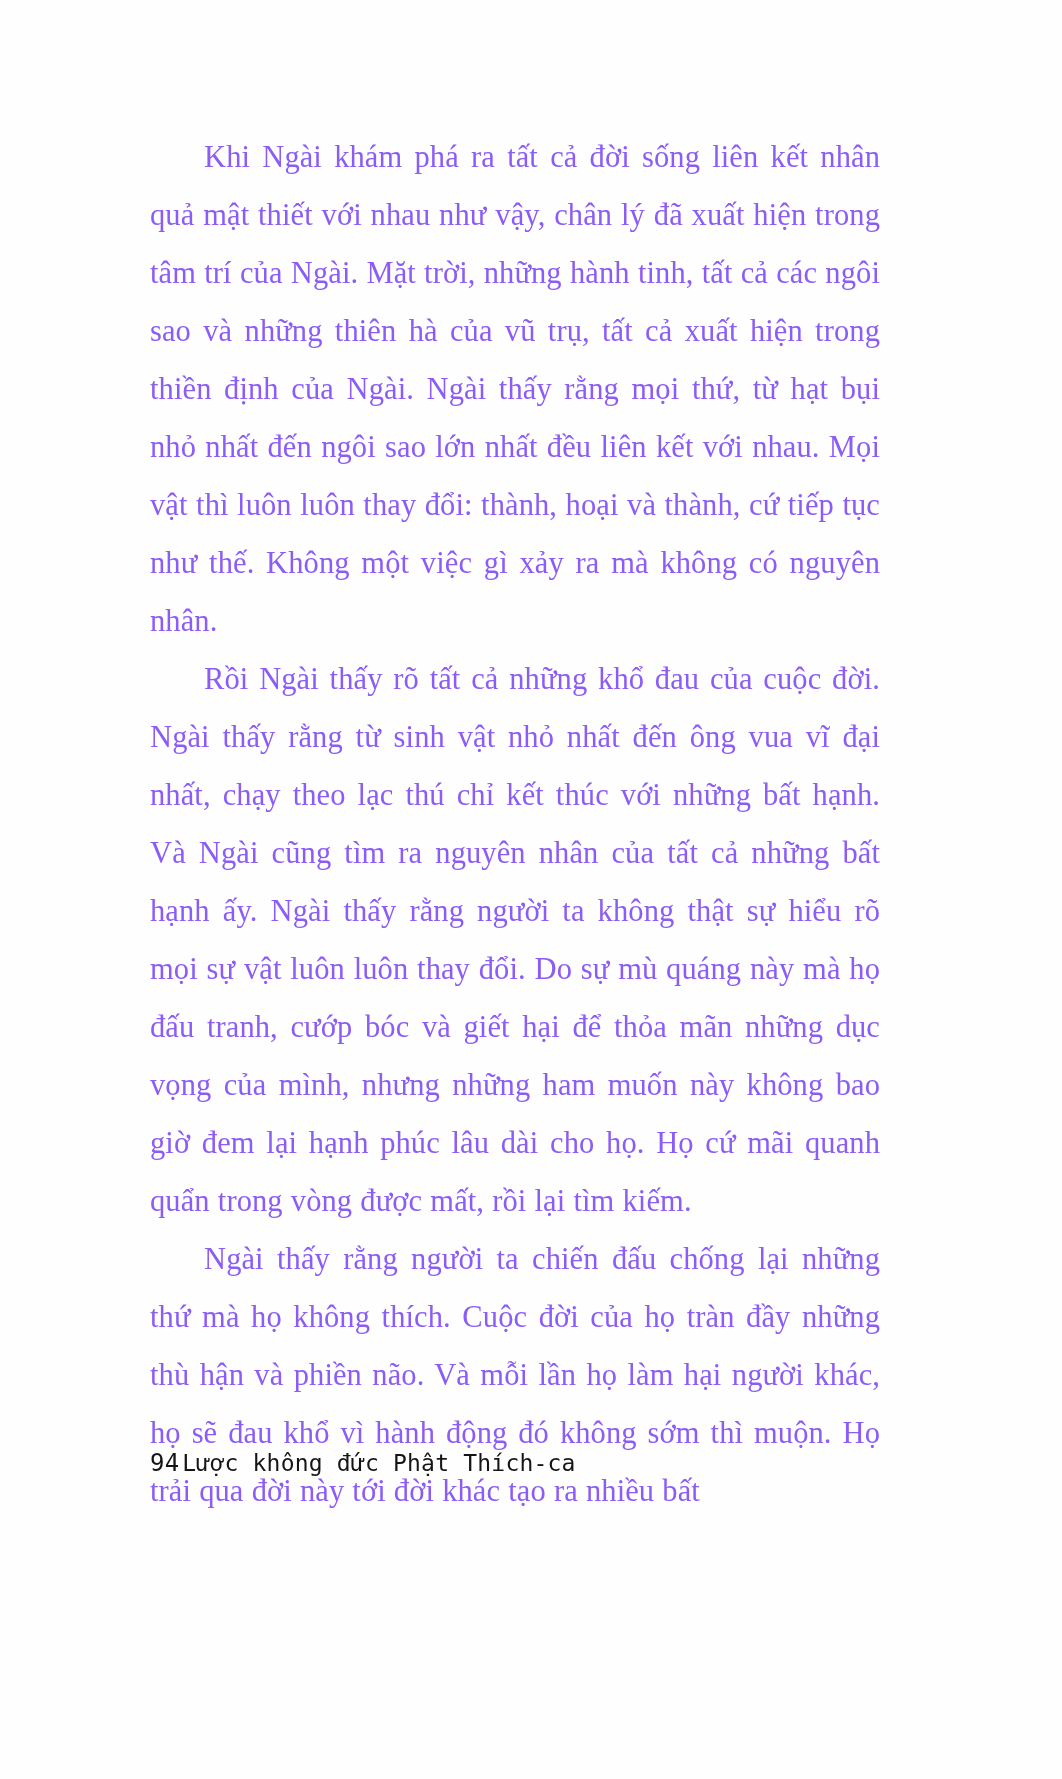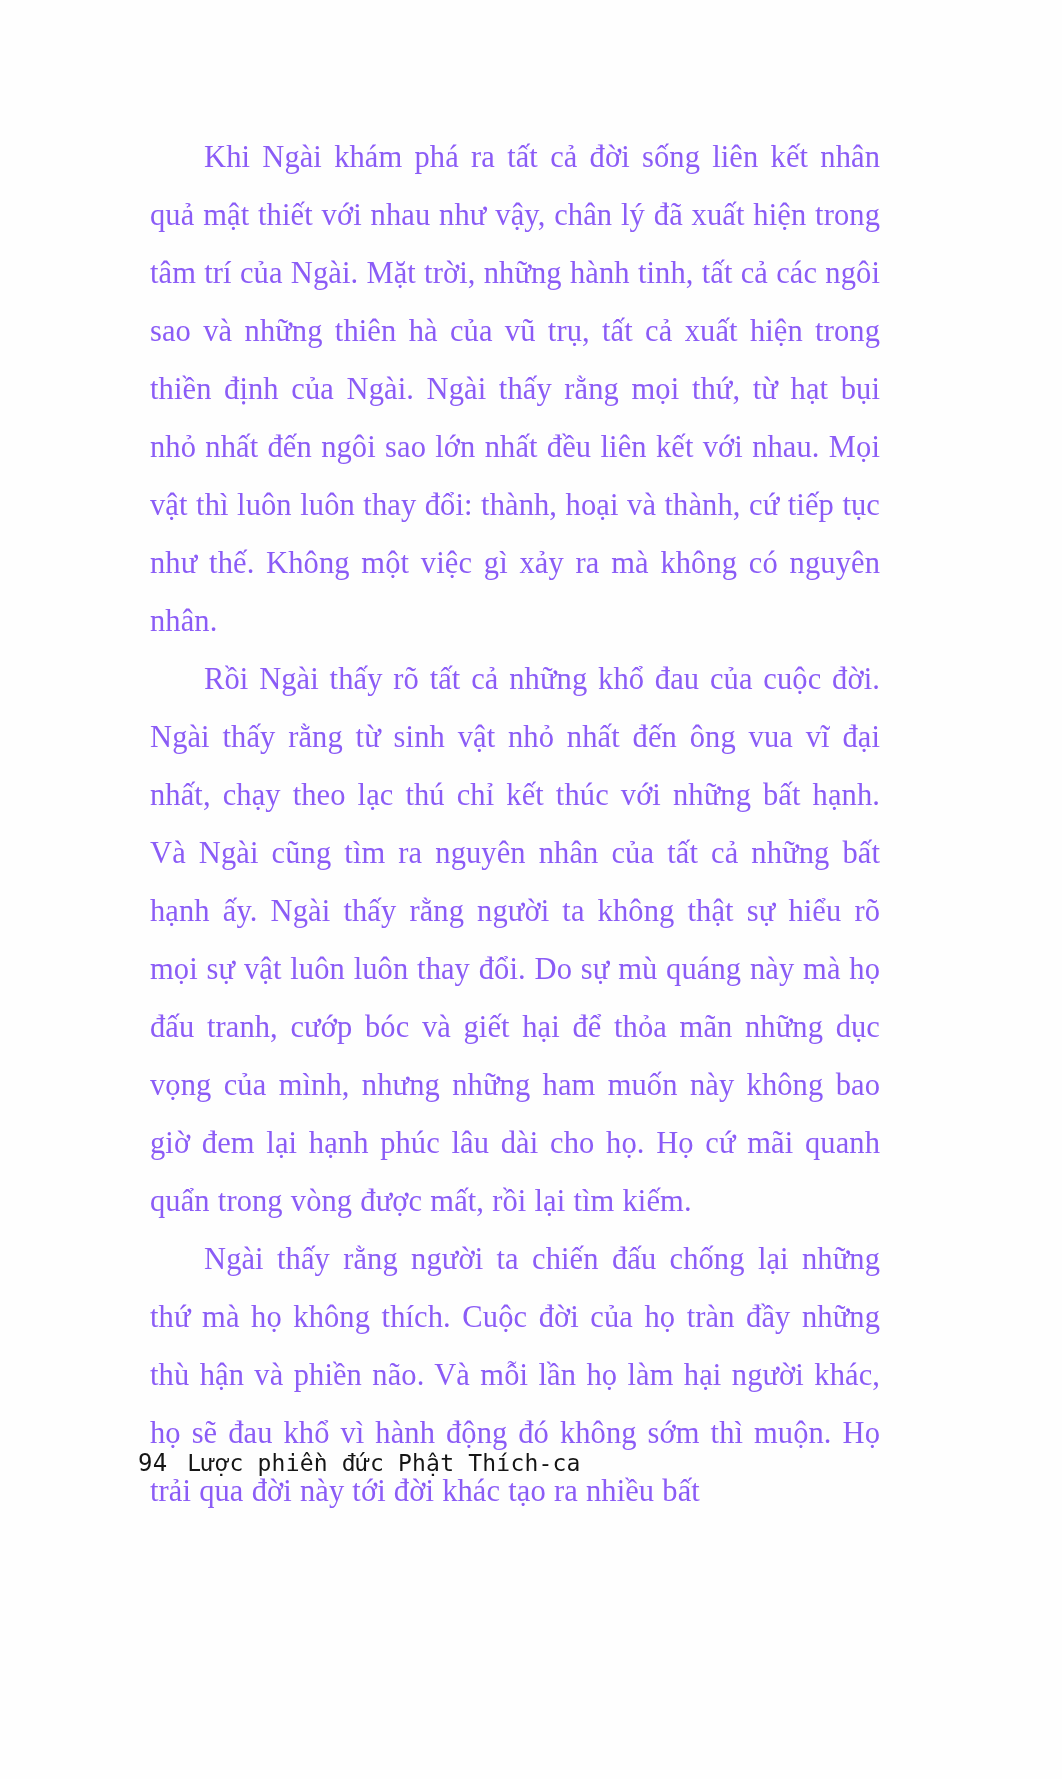--- a/index.html
+++ b/index.html
@@ -43,26 +43,26 @@
   }
 
   .para + .para {
     margin-top: 0;
   }
 
   
 
   .footer {
     position: absolute;
-    left: 138px;
+    left: 150px;
     top: 1449px;
     width: 760px;
     display: flex;
     align-items: baseline;
-    gap: 20px;
+    gap: 3px;
     font-family: "DejaVu Sans Mono", "Liberation Mono", monospace;
     font-size: 23px;
     letter-spacing: 0.2px;
     color: #151515;
   }
 
   .footer-page-number {
     font-size: 24px;
   }
 
@@ -76,16 +76,16 @@
 <div class="page">
 
   <div class="text-block">
     <p class="para">Khi Ngài khám phá ra tất cả đời sống liên kết nhân quả mật thiết với nhau như vậy, chân lý đã xuất hiện trong tâm trí của Ngài. Mặt trời, những hành tinh, tất cả các ngôi sao và những thiên hà của vũ trụ, tất cả xuất hiện trong thiền định của Ngài. Ngài thấy rằng mọi thứ, từ hạt bụi nhỏ nhất đến ngôi sao lớn nhất đều liên kết với nhau. Mọi vật thì luôn luôn thay đổi: thành, hoại và thành, cứ tiếp tục như thế. Không một việc gì xảy ra mà không có nguyên nhân.</p>
     <p class="para">Rồi Ngài thấy rõ tất cả những khổ đau của cuộc đời. Ngài thấy rằng từ sinh vật nhỏ nhất đến ông vua vĩ đại nhất, chạy theo lạc thú chỉ kết thúc với những bất hạnh. Và Ngài cũng tìm ra nguyên nhân của tất cả những bất hạnh ấy. Ngài thấy rằng người ta không thật sự hiểu rõ mọi sự vật luôn luôn thay đổi. Do sự mù quáng này mà họ đấu tranh, cướp bóc và giết hại để thỏa mãn những dục vọng của mình, nhưng những ham muốn này không bao giờ đem lại hạnh phúc lâu dài cho họ. Họ cứ mãi quanh quẩn trong vòng được mất, rồi lại tìm kiếm.</p>
     <p class="para">Ngài thấy rằng người ta chiến đấu chống lại những thứ mà họ không thích. Cuộc đời của họ tràn đầy những thù hận và phiền não. Và mỗi lần họ làm hại người khác, họ sẽ đau khổ vì hành động đó không sớm thì muộn. Họ trải qua đời này tới đời khác tạo ra nhiều bất</p>
   </div>
 
   <div class="footer">
     <span class="footer-page-number">94</span>
-    <span class="footer-book-title">Lược phiền đức Phật Thích-ca</span>
+    <span class="footer-book-title">Lược không đức Phật Thích-ca</span>
   </div>
 
 </div>
 
 </body></html>

